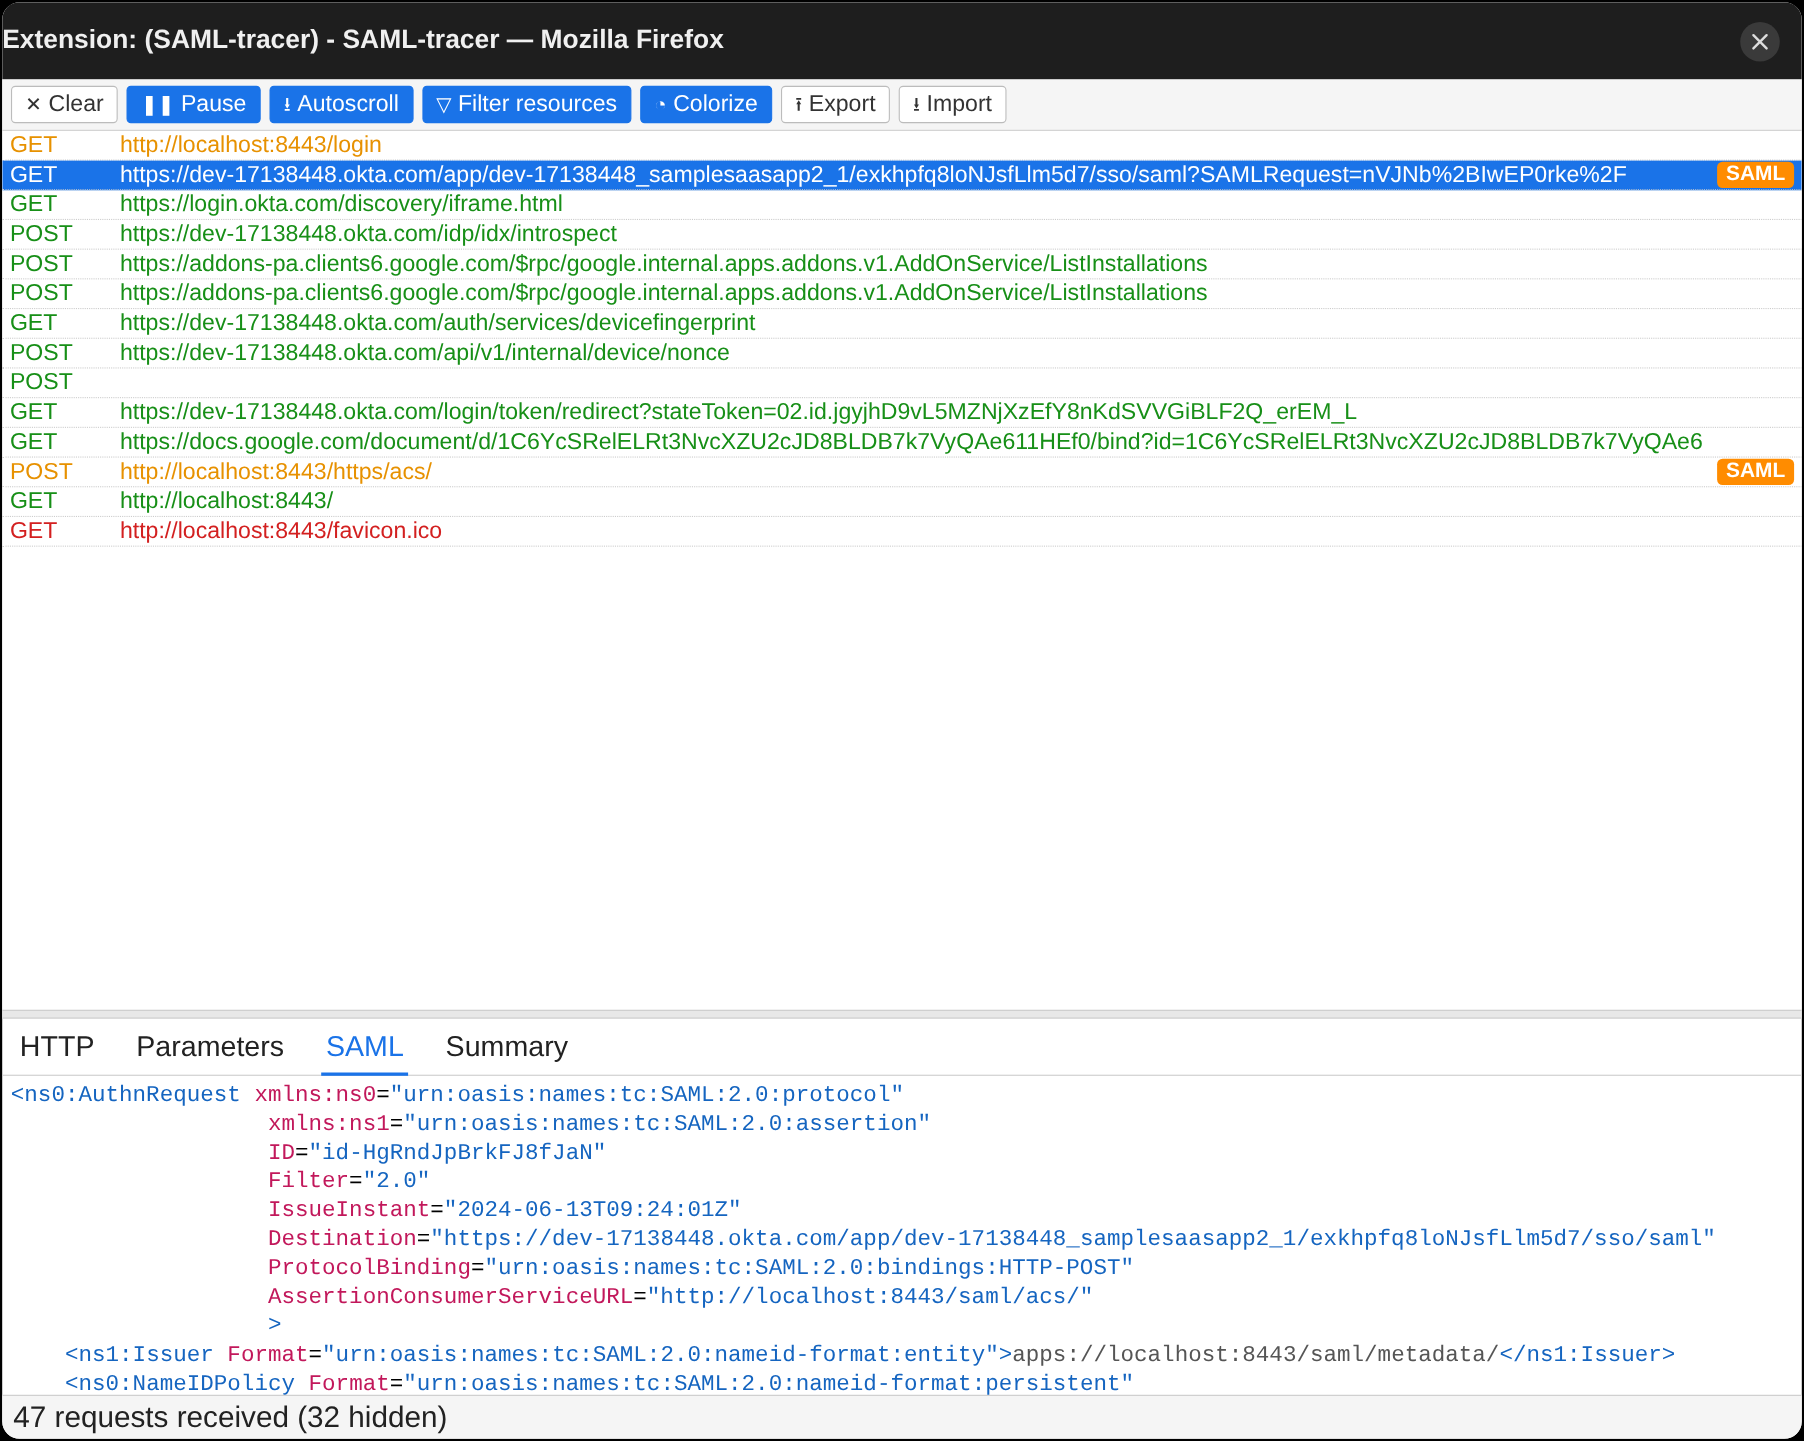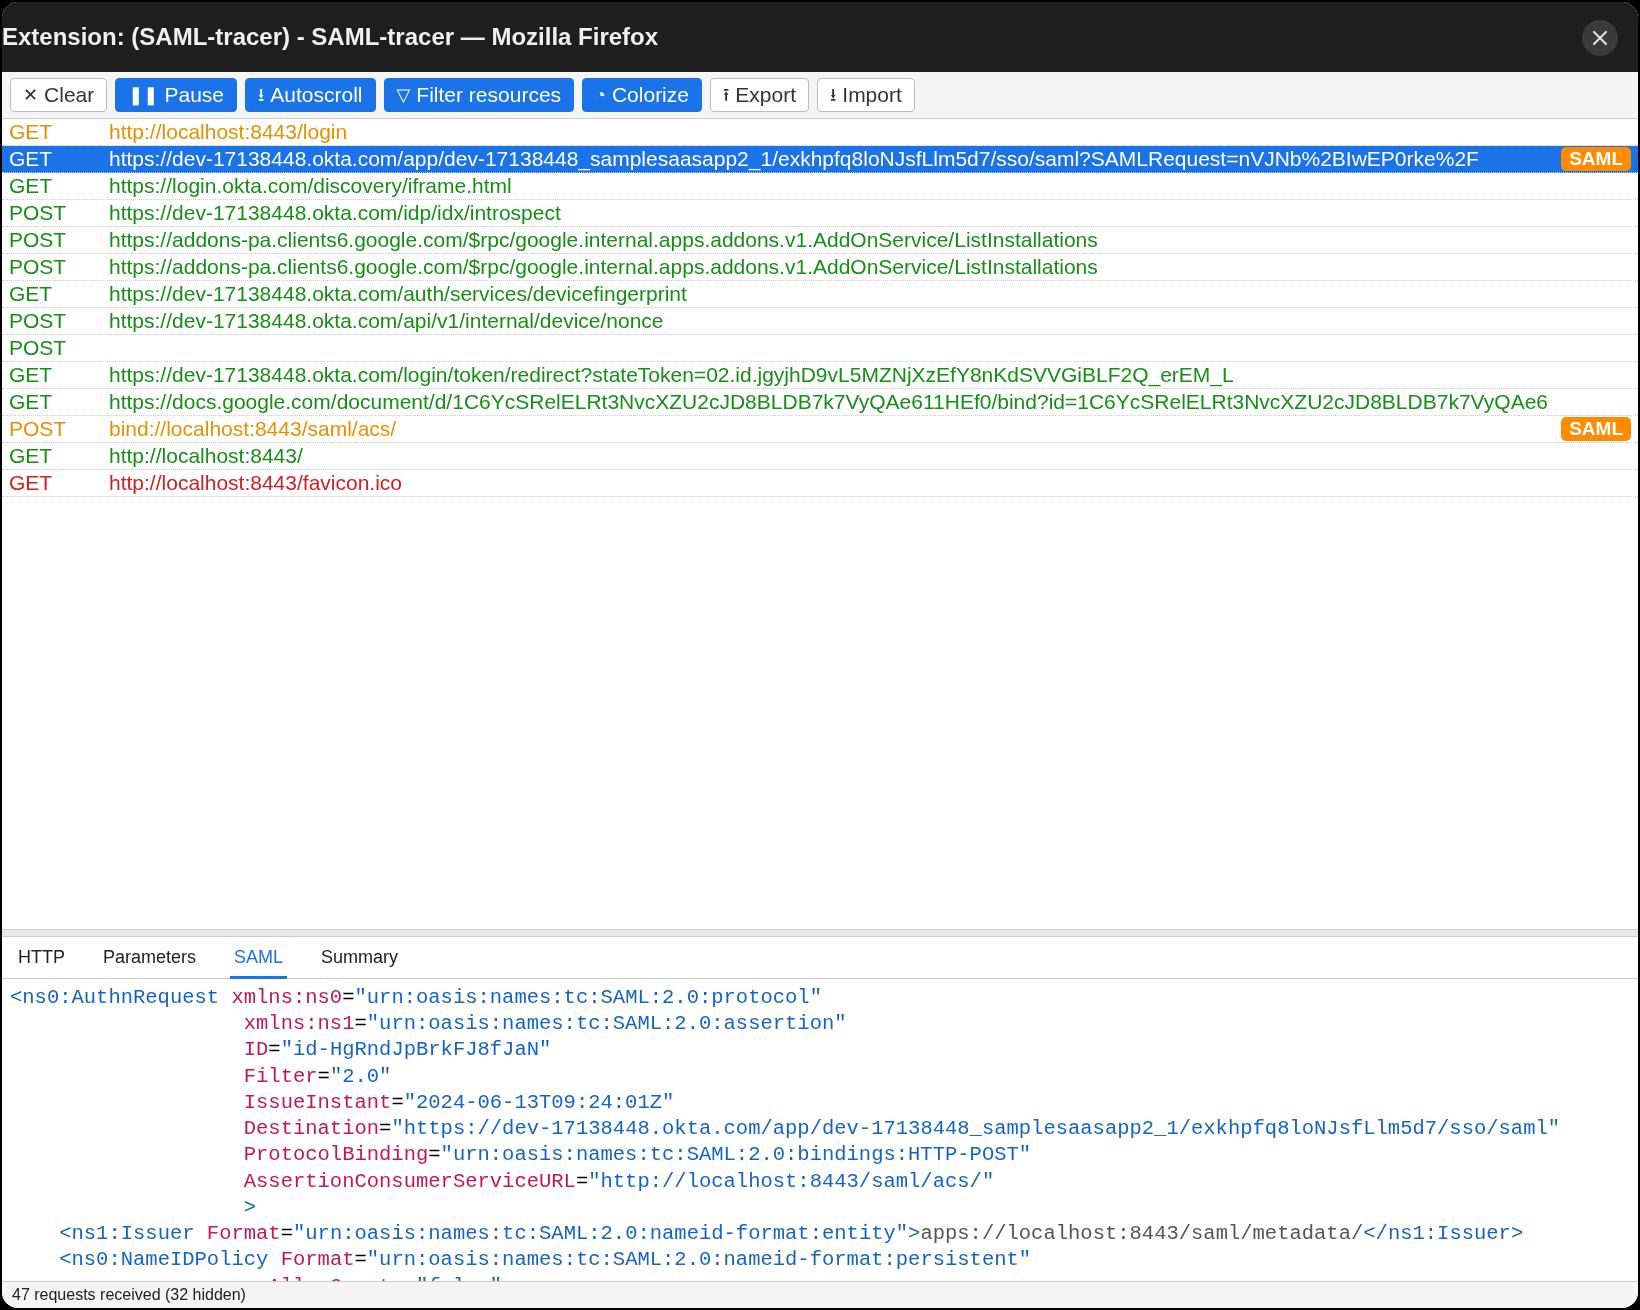--- a/index.html
+++ b/index.html
@@ -94,21 +94,21 @@
     padding:1px 8px;
     font-size:19px;
     margin-left:4px;
   }
   .splitter { height:8px; background:#e8e8e8; border-top:1px solid #ccc; border-bottom:1px solid #ccc;}
   .tabs {
     display:flex;
     border-bottom:1px solid #ccc;
     padding:0 12px;
     gap:30px;
-    font-size:18px;
+    font-size:26px;
   }
   .tab { padding:10px 4px 8px; cursor:pointer; color:#222; }
   .tab.active { color:#1a73e8; border-bottom:3px solid #1a73e8; margin-bottom:-1px; }
   .detail {
     flex:1;
     font-family: "Courier New", monospace;
     font-size:20.5px;
     padding:6px 8px;
     line-height:1.28;
     white-space:pre-wrap;
@@ -116,21 +116,21 @@
     overflow:auto;
   }
   .c-tag { color:#1565c0;margin-top:40px; }
   .c-attr { color:#c2185b; }
   .c-str { color:#1565c0; }
   .c-txt { color:#555; }
   .empty { flex:1; background:#fff; }
   .status {
     border-top:1px solid #ccc;
     background:#f5f5f5;
-    font-size:16px;
+    font-size:27px;
     padding:4px 10px;
     color:#222;
   }
   .c-orange{color:#e79100;}
   .c-green{color:#178f17;}
   .c-red{color:#d32020;}
   .c-white{color:#fff;}
 </style>
 </head>
 <body>
@@ -217,21 +217,21 @@
       <div class="req-row">
         <span class="method c-green">GET</span>
         <span class="url c-green">https://dev-17138448.okta.com/login/token/redirect?stateToken=02.id.jgyjhD9vL5MZNjXzEfY8nKdSVVGiBLF2Q_erEM_L</span>
       </div>
       <div class="req-row">
         <span class="method c-green">GET</span>
         <span class="url c-green">https://docs.google.com/document/d/1C6YcSRelELRt3NvcXZU2cJD8BLDB7k7VyQAe611HEf0/bind?id=1C6YcSRelELRt3NvcXZU2cJD8BLDB7k7VyQAe6</span>
       </div>
       <div class="req-row">
         <span class="method c-orange">POST</span>
-        <span class="url c-orange">bind://localhost:8443/saml/acs/</span>
+        <span class="url c-orange">http://localhost:8443/https/acs/</span>
         <span class="badge">SAML</span>
       </div>
       <div class="req-row">
         <span class="method c-green">GET</span>
         <span class="url c-green">http://localhost:8443/</span>
       </div>
       <div class="req-row">
         <span class="method c-red">GET</span>
         <span class="url c-red">http://localhost:8443/favicon.ico</span>
       </div>

